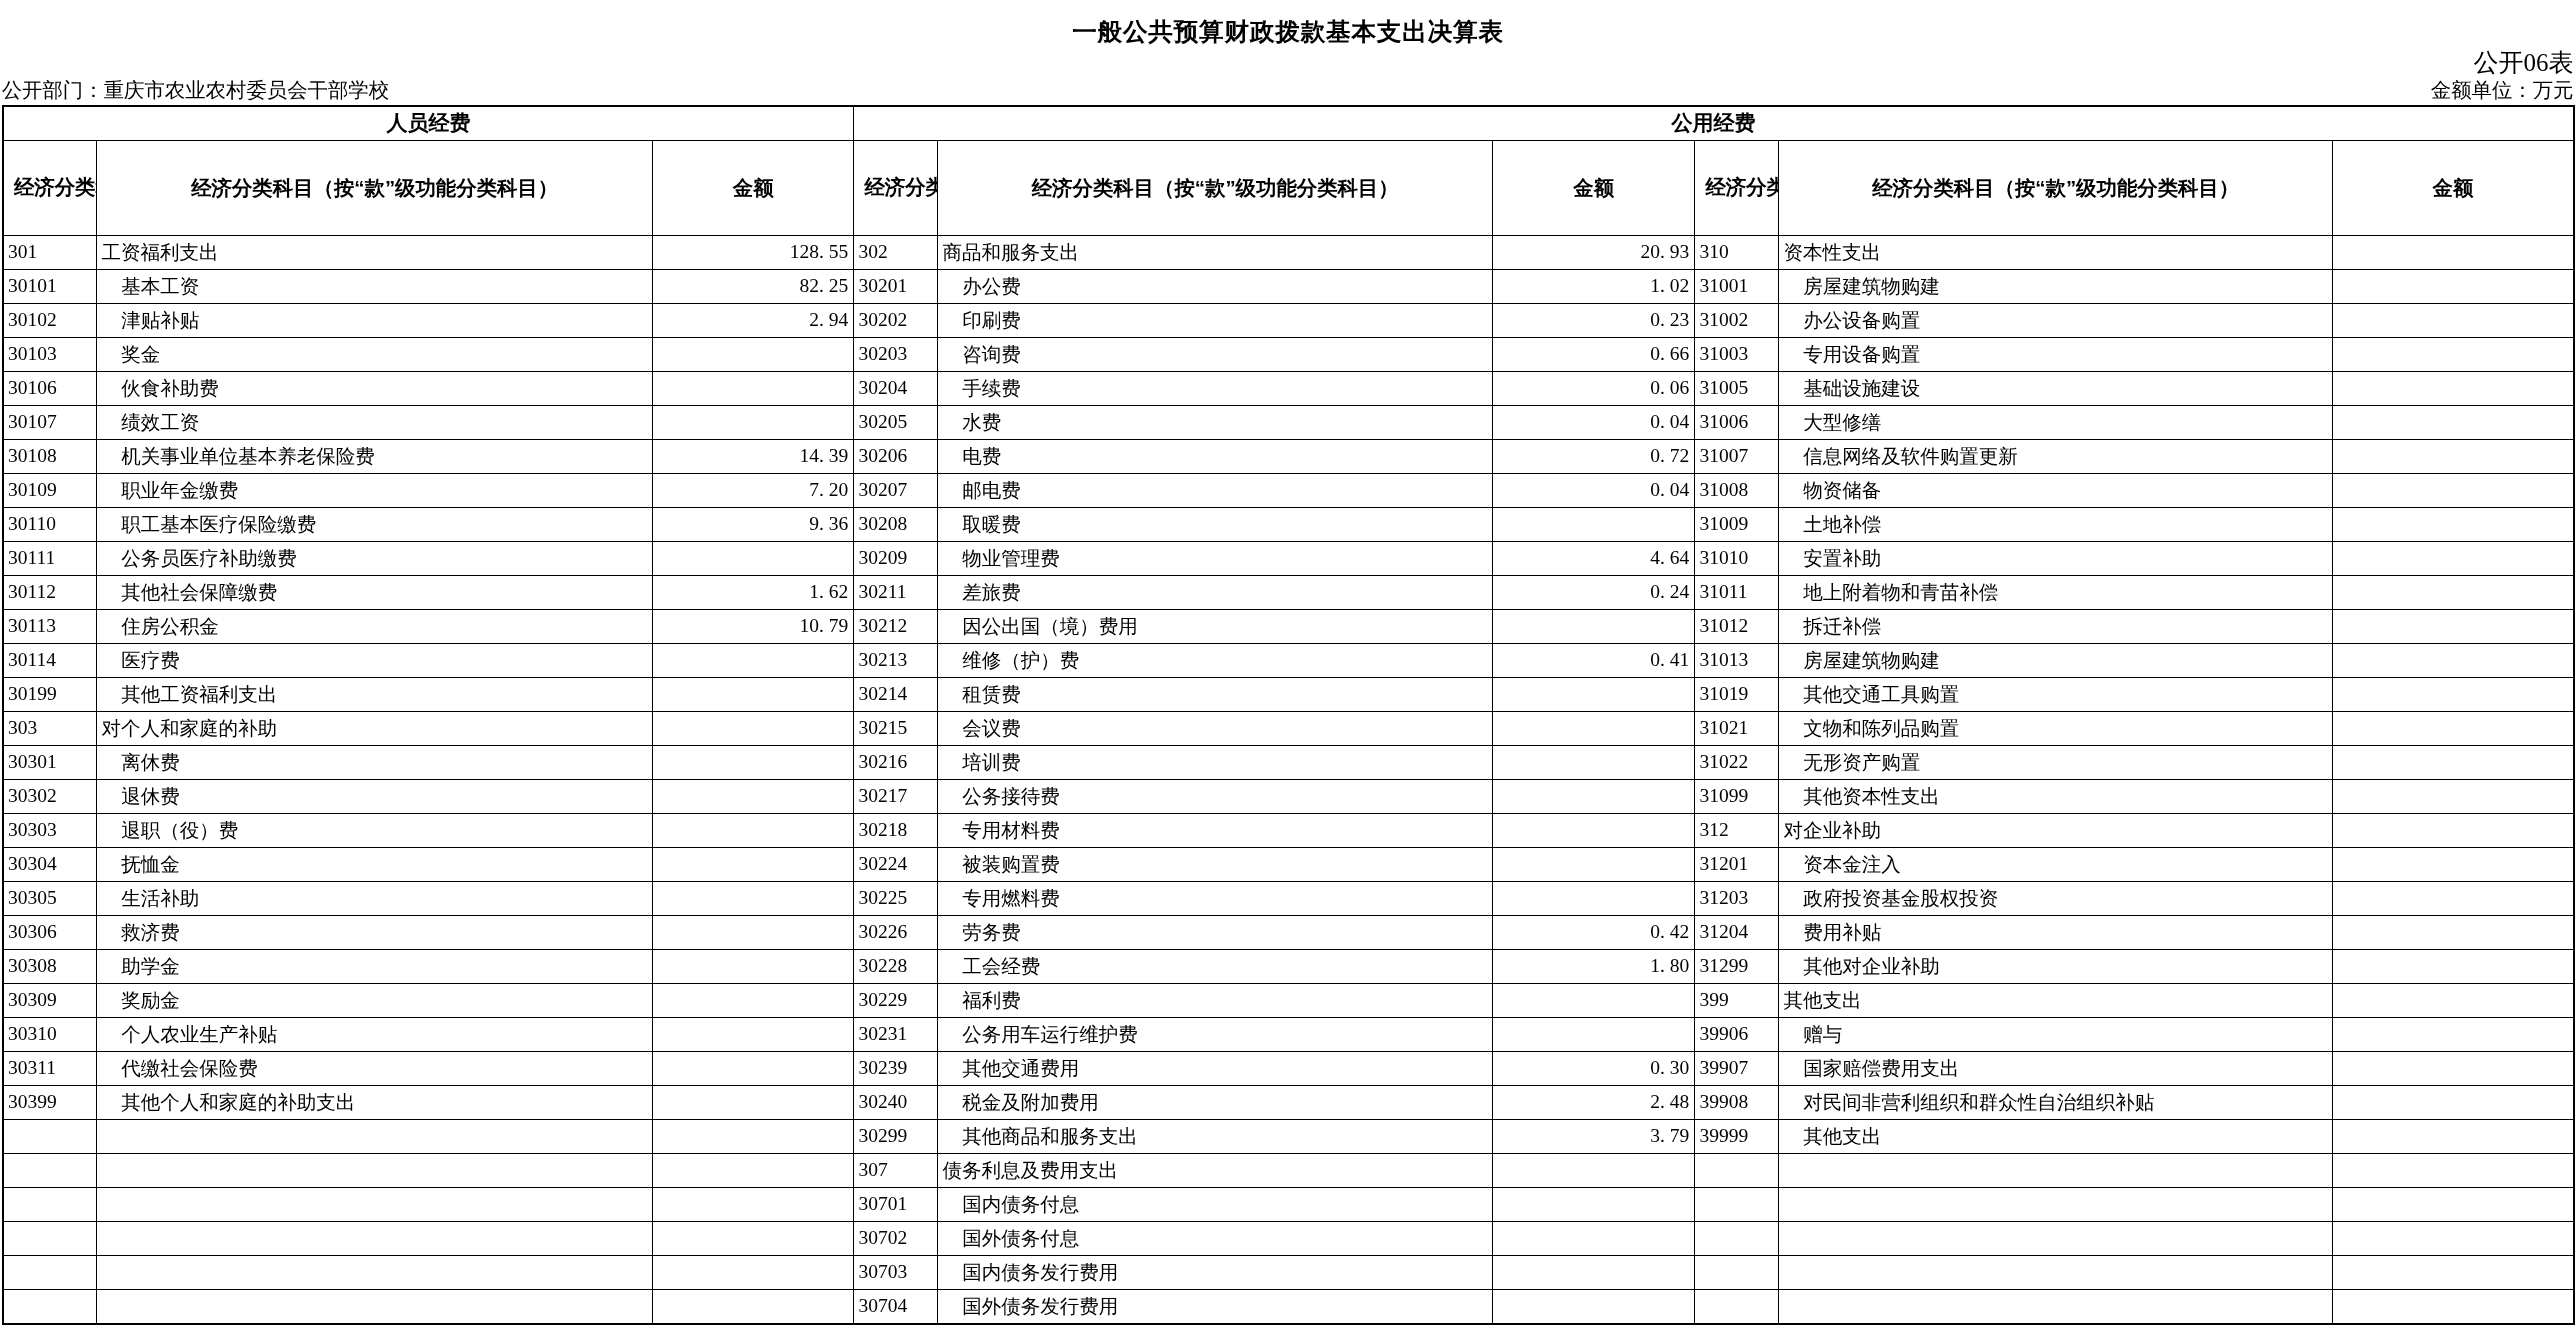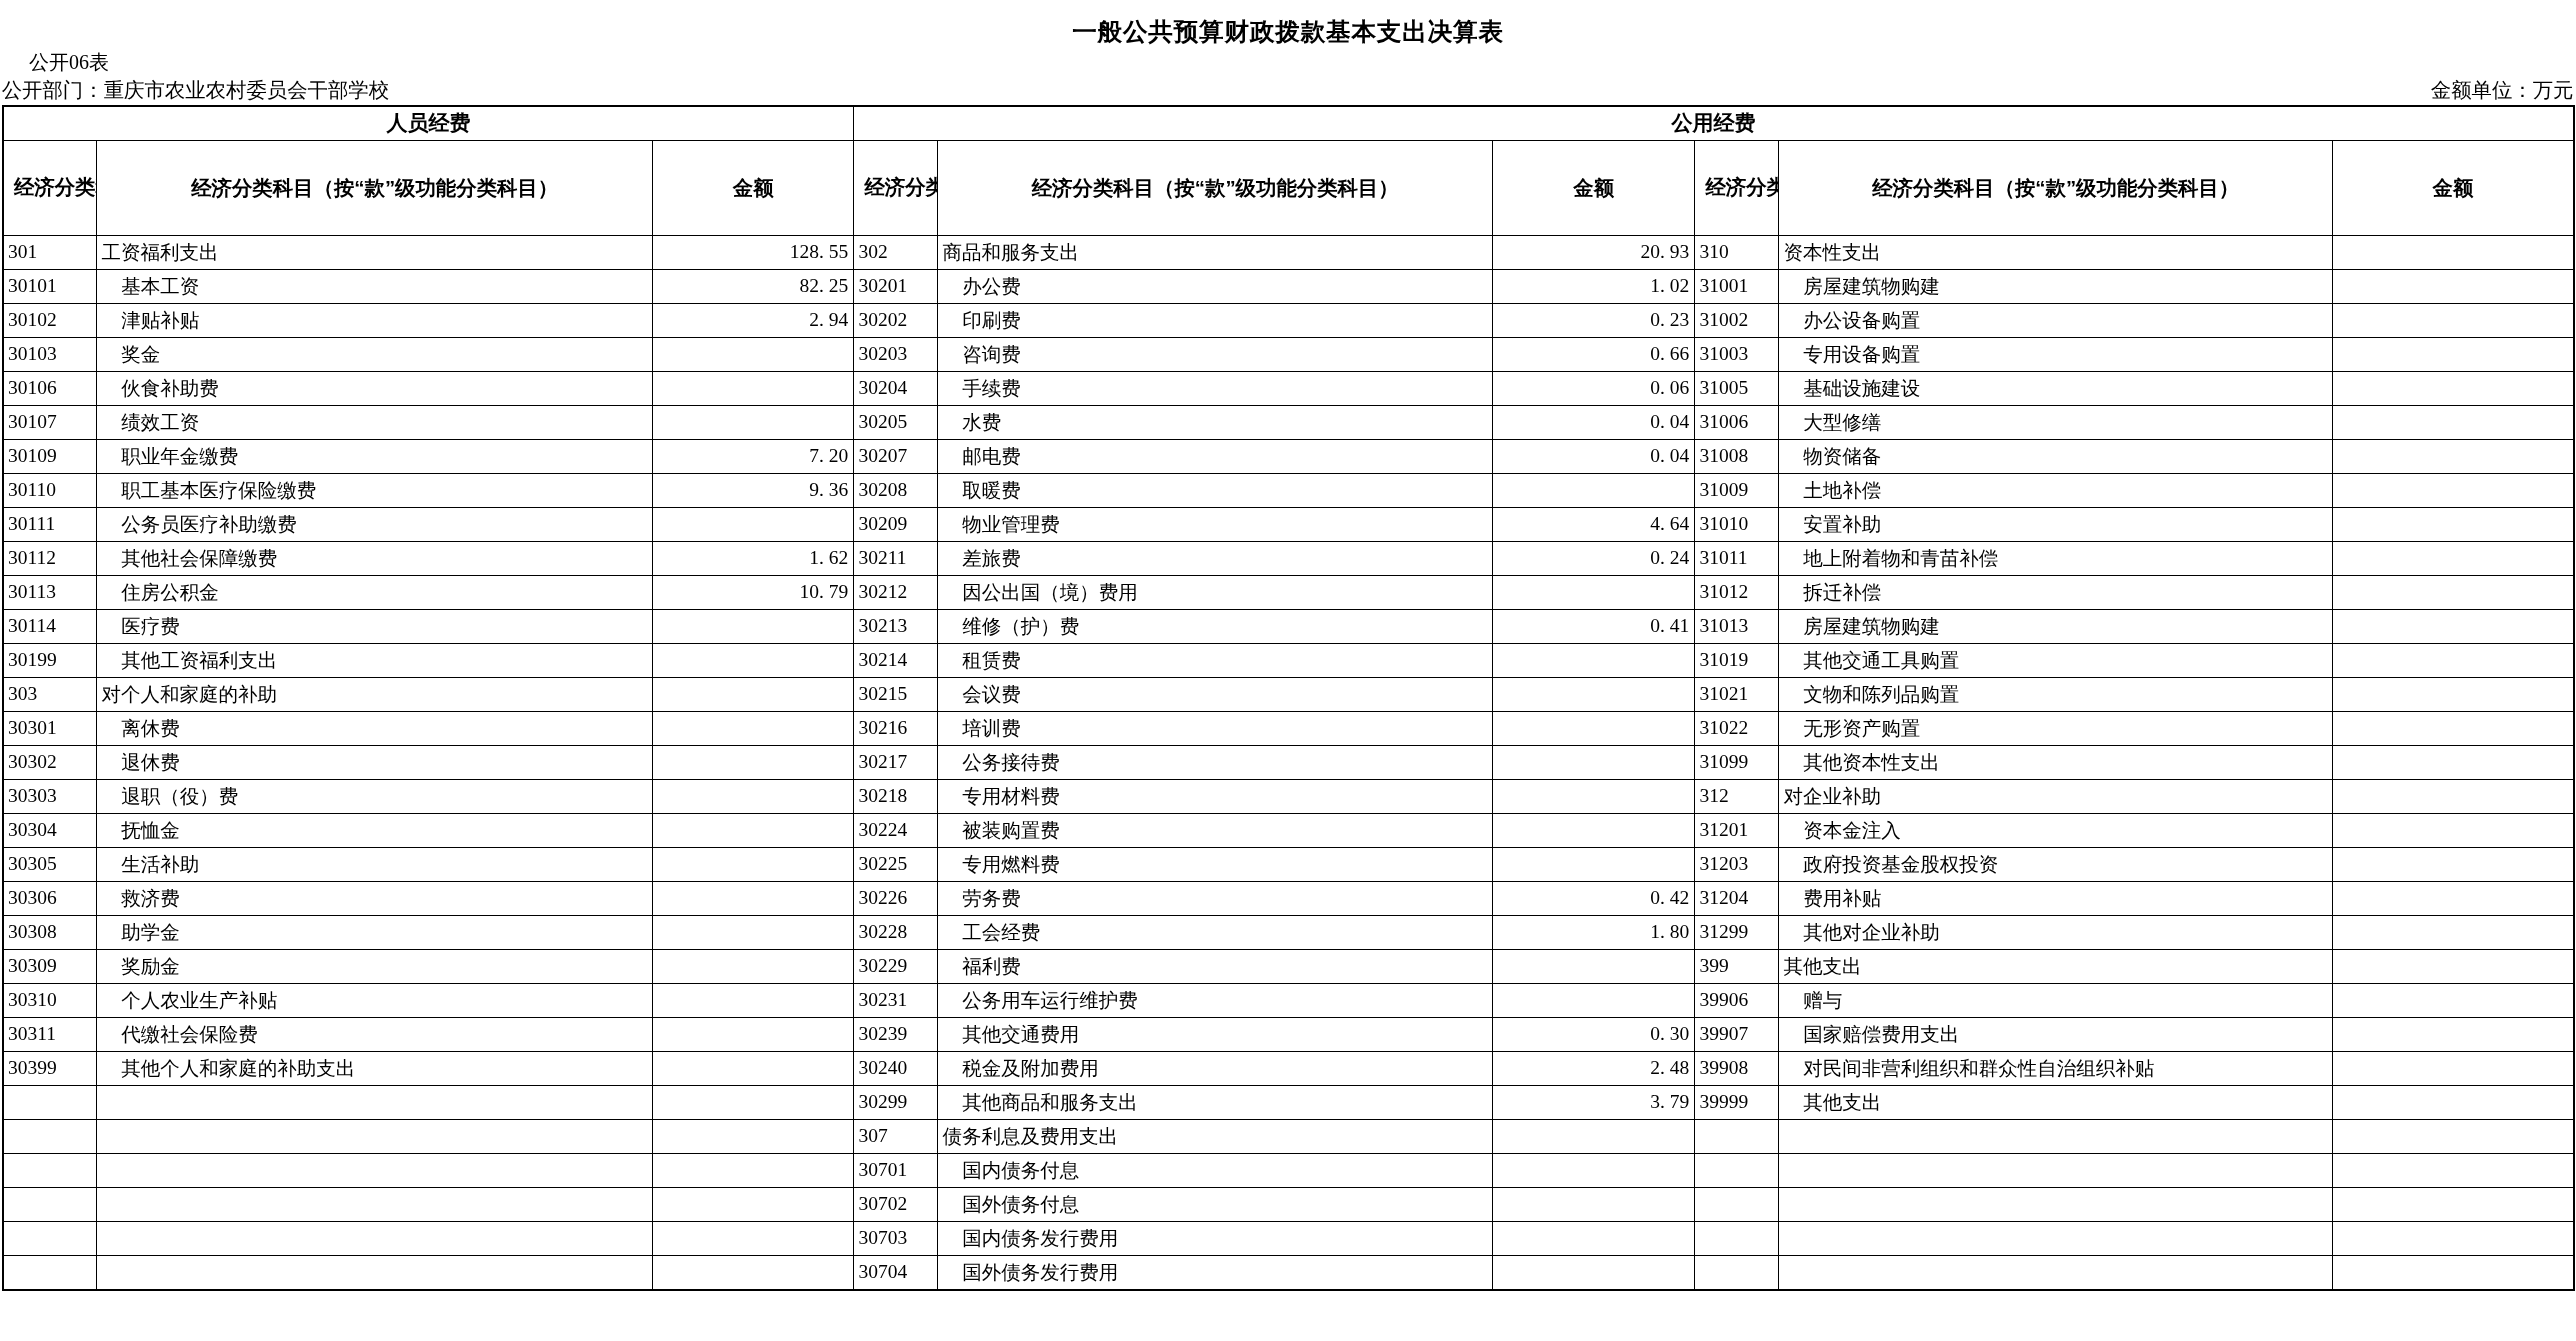--- a/index.html
+++ b/index.html
@@ -18,21 +18,22 @@
     line-height: 37px;
     text-align: center;
     font-family: "Liberation Sans", sans-serif;
     font-weight: bold;
     font-size: 24.6px;
     letter-spacing: 0.8px;
   }
   .table-no {
     height: 25.5px;
     line-height: 25.5px;
-    font-size: 20px;
+    text-align: right;
+    font-size: 25px;
     padding-right: 2.5px;
     margin-left: 29px;
   }
   .meta-row {
     height: 29px;
     line-height: 29px;
     display: flex;
     justify-content: space-between;
     font-size: 20.4px;
     padding: 0 2.5px 0 1.7px;
@@ -182,20 +183,31 @@
           <td class="subject indent">绩效工资</td>
           <td class="amount"></td>
           <td class="code">30205</td>
           <td class="subject indent">水费</td>
           <td class="amount">0. 04</td>
           <td class="code">31006</td>
           <td class="subject indent">大型修缮</td>
           <td class="amount"></td>
         </tr>
         <tr>
+          <td class="code">30108</td>
+          <td class="subject indent">机关事业单位基本养老保险费</td>
+          <td class="amount">14. 39</td>
+          <td class="code">30206</td>
+          <td class="subject indent">电费</td>
+          <td class="amount">0. 72</td>
+          <td class="code">31007</td>
+          <td class="subject indent">信息网络及软件购置更新</td>
+          <td class="amount"></td>
+        </tr>
+        <tr>
           <td class="code">30109</td>
           <td class="subject indent">职业年金缴费</td>
           <td class="amount">7. 20</td>
           <td class="code">30207</td>
           <td class="subject indent">邮电费</td>
           <td class="amount">0. 04</td>
           <td class="code">31008</td>
           <td class="subject indent">物资储备</td>
           <td class="amount"></td>
         </tr>

